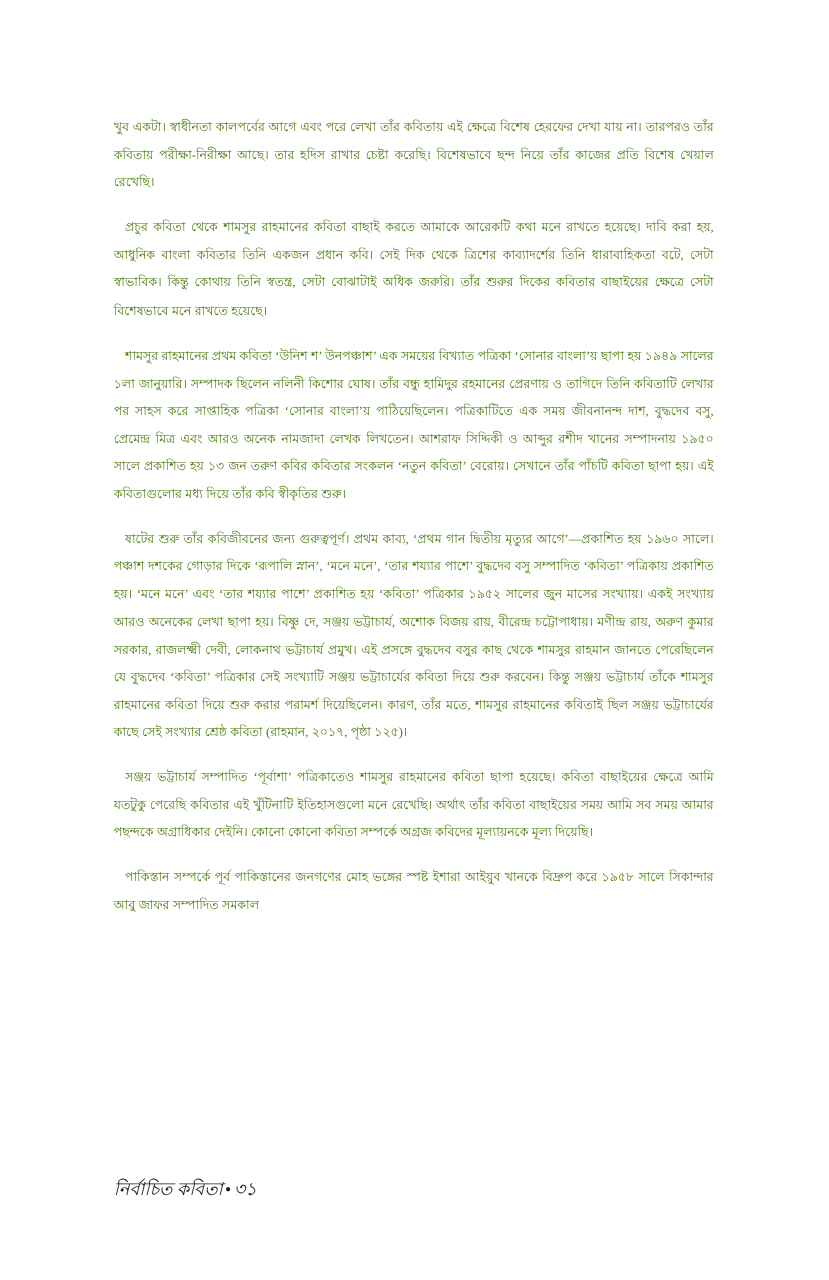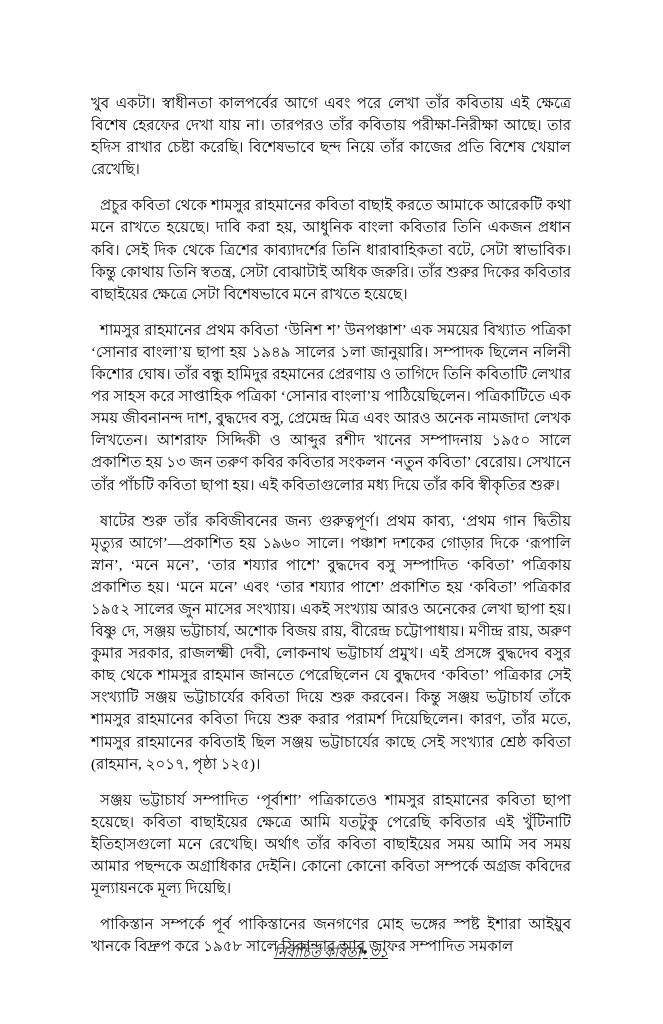--- a/index.html
+++ b/index.html
@@ -28,49 +28,48 @@
 
   .text-block {
     position: absolute;
     left: 91px;
     top: 92px;
     width: 480px;
   }
 
   .para {
     margin: 0 0 14px 0;
-    font-size: 15px;
+    font-size: 10px;
     line-height: 22.1px;
     text-align: justify;
     text-justify: inter-word;
     letter-spacing: 0.0px;
     word-spacing: 0.2px;
-    color: #000000;
+    color: #4d7c0f;
     -webkit-font-smoothing: antialiased;
   }
 
   .para.indent {
     text-indent: 9px;
   }
 
   .para.last {
     margin-bottom: 16px;
   }
 
   .footer {
     position: absolute;
     left: 91px;
     top: 942px;
     width: 480px;
-    text-align: center;
+    text-align: left;
     font-size: 14.2px;
     font-style: italic;
     line-height: 20px;
     color: #1a1a1a;
-    text-decoration: underline;
   }
 
   .footer .dot {
     font-style: normal;
     padding: 0 2px;
   }
 </style>
 </head>
 <body>
 

